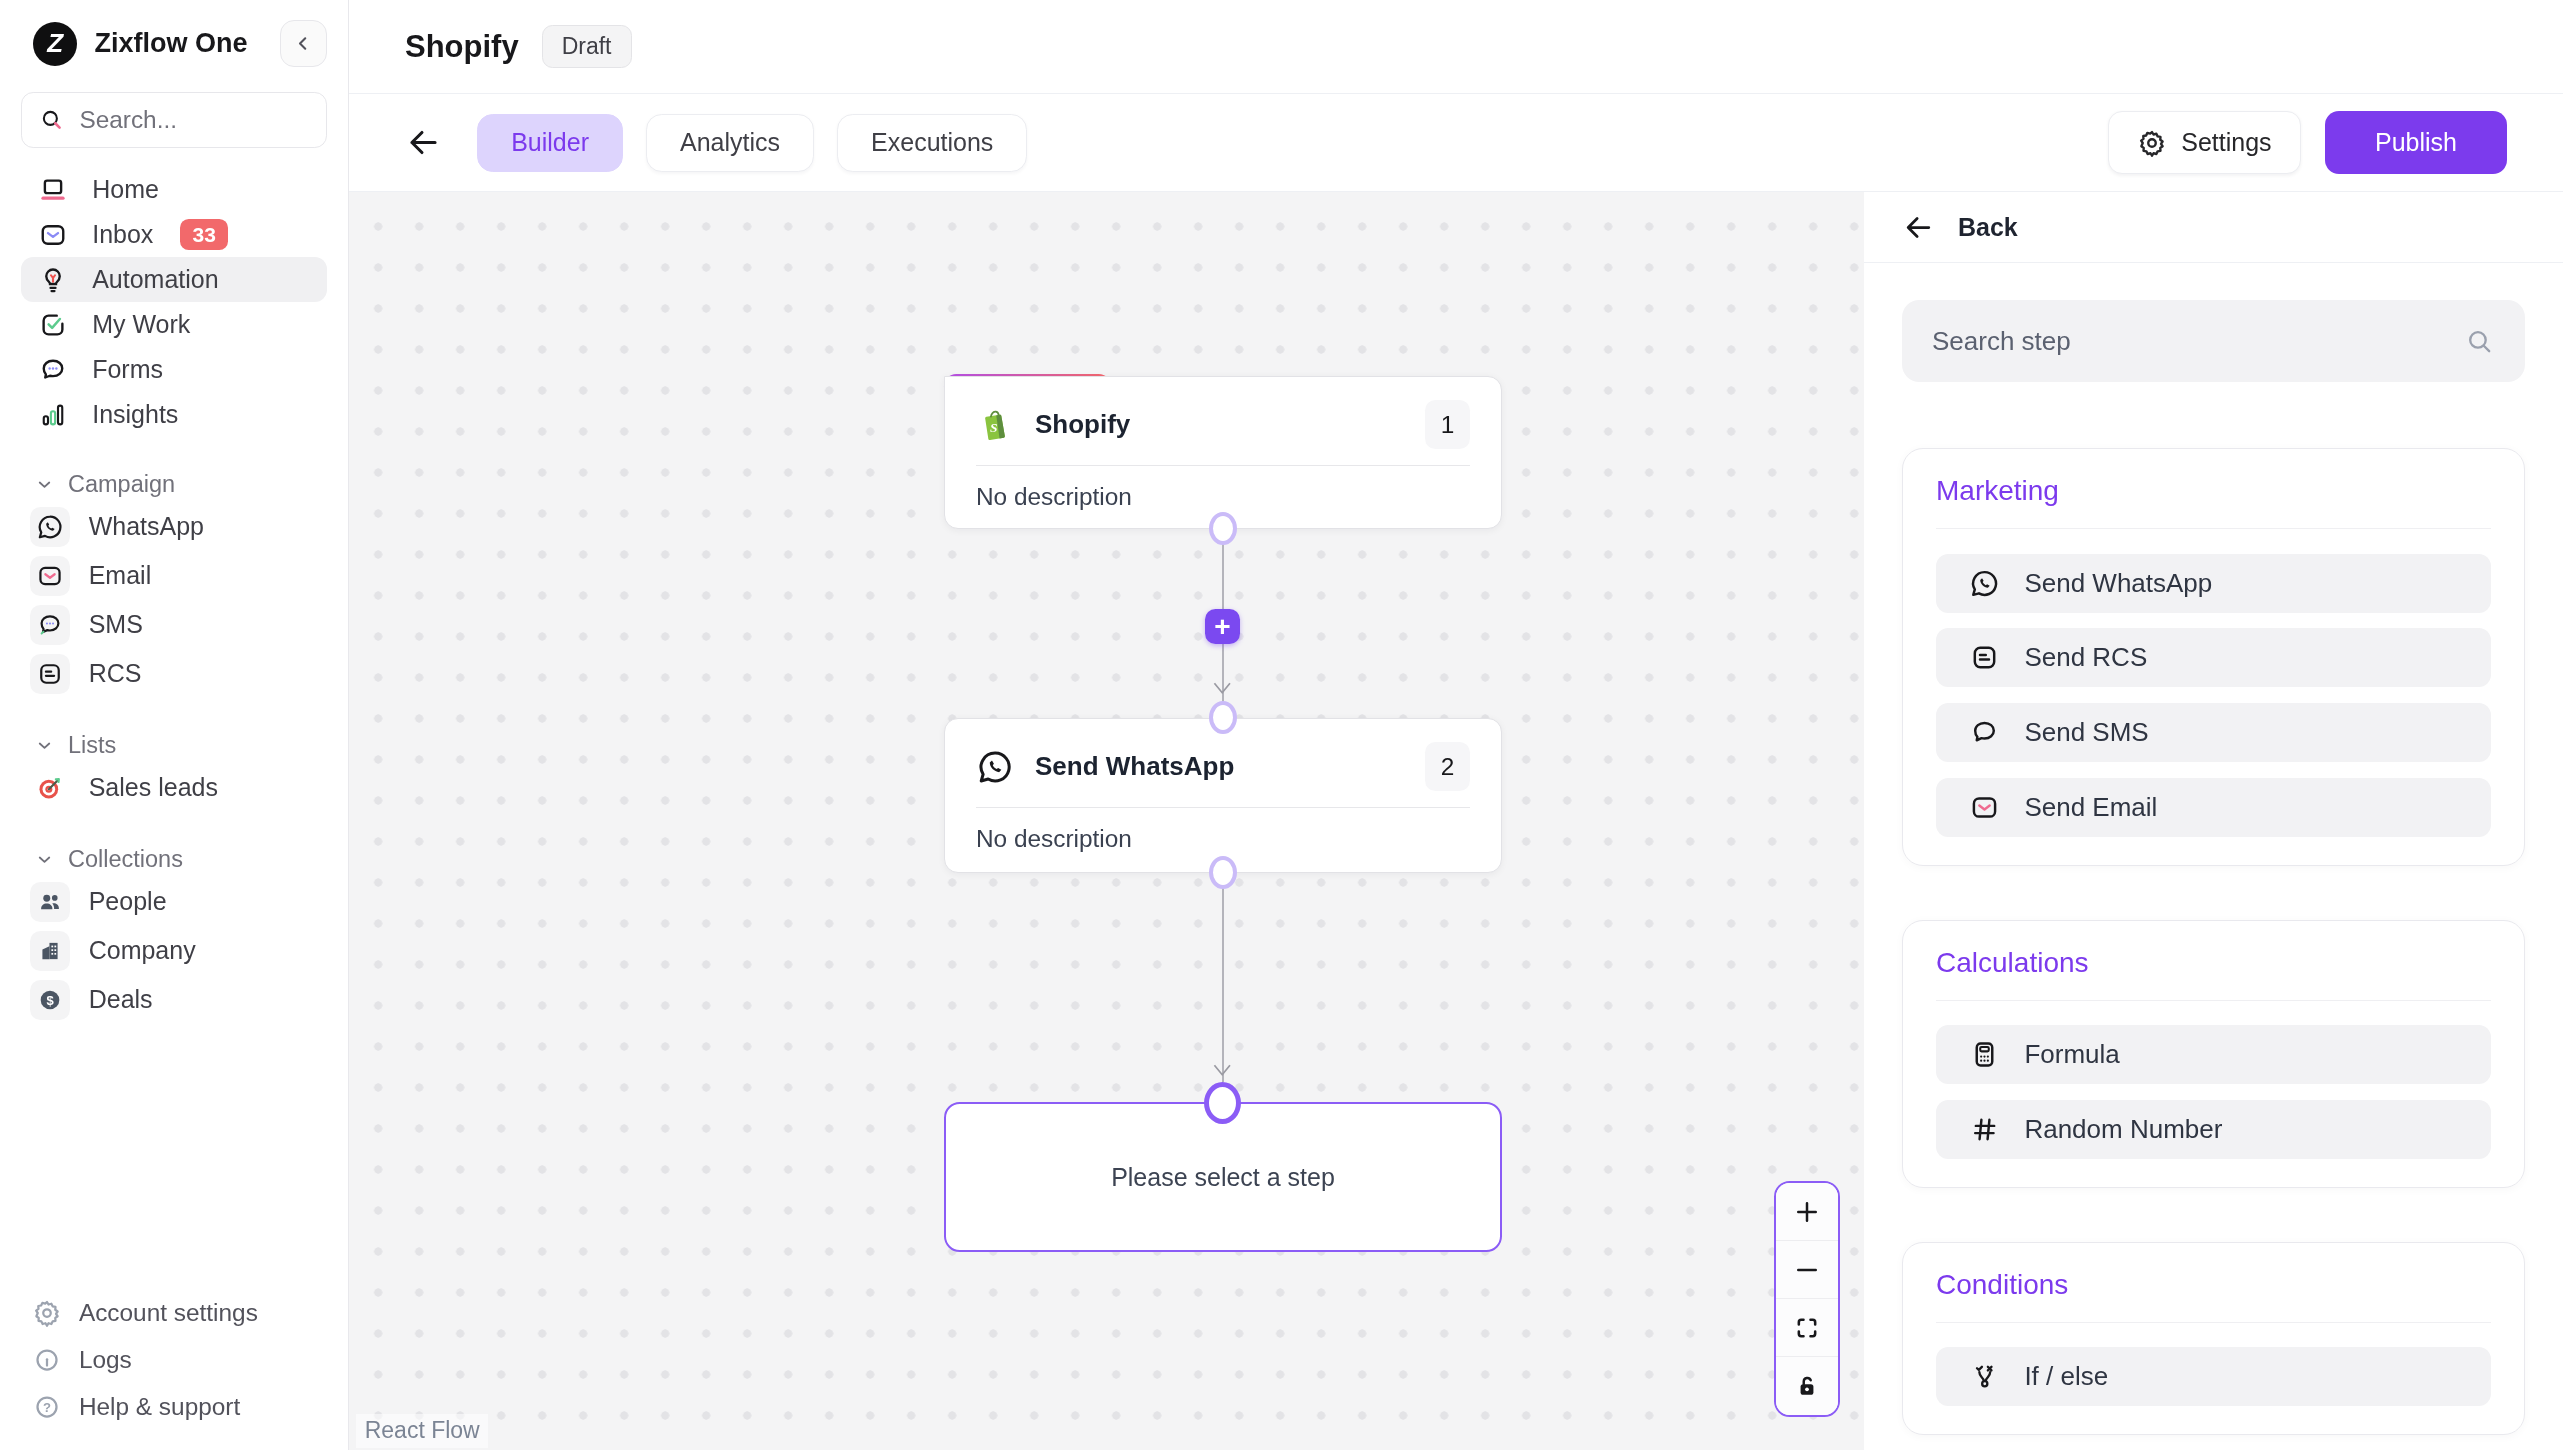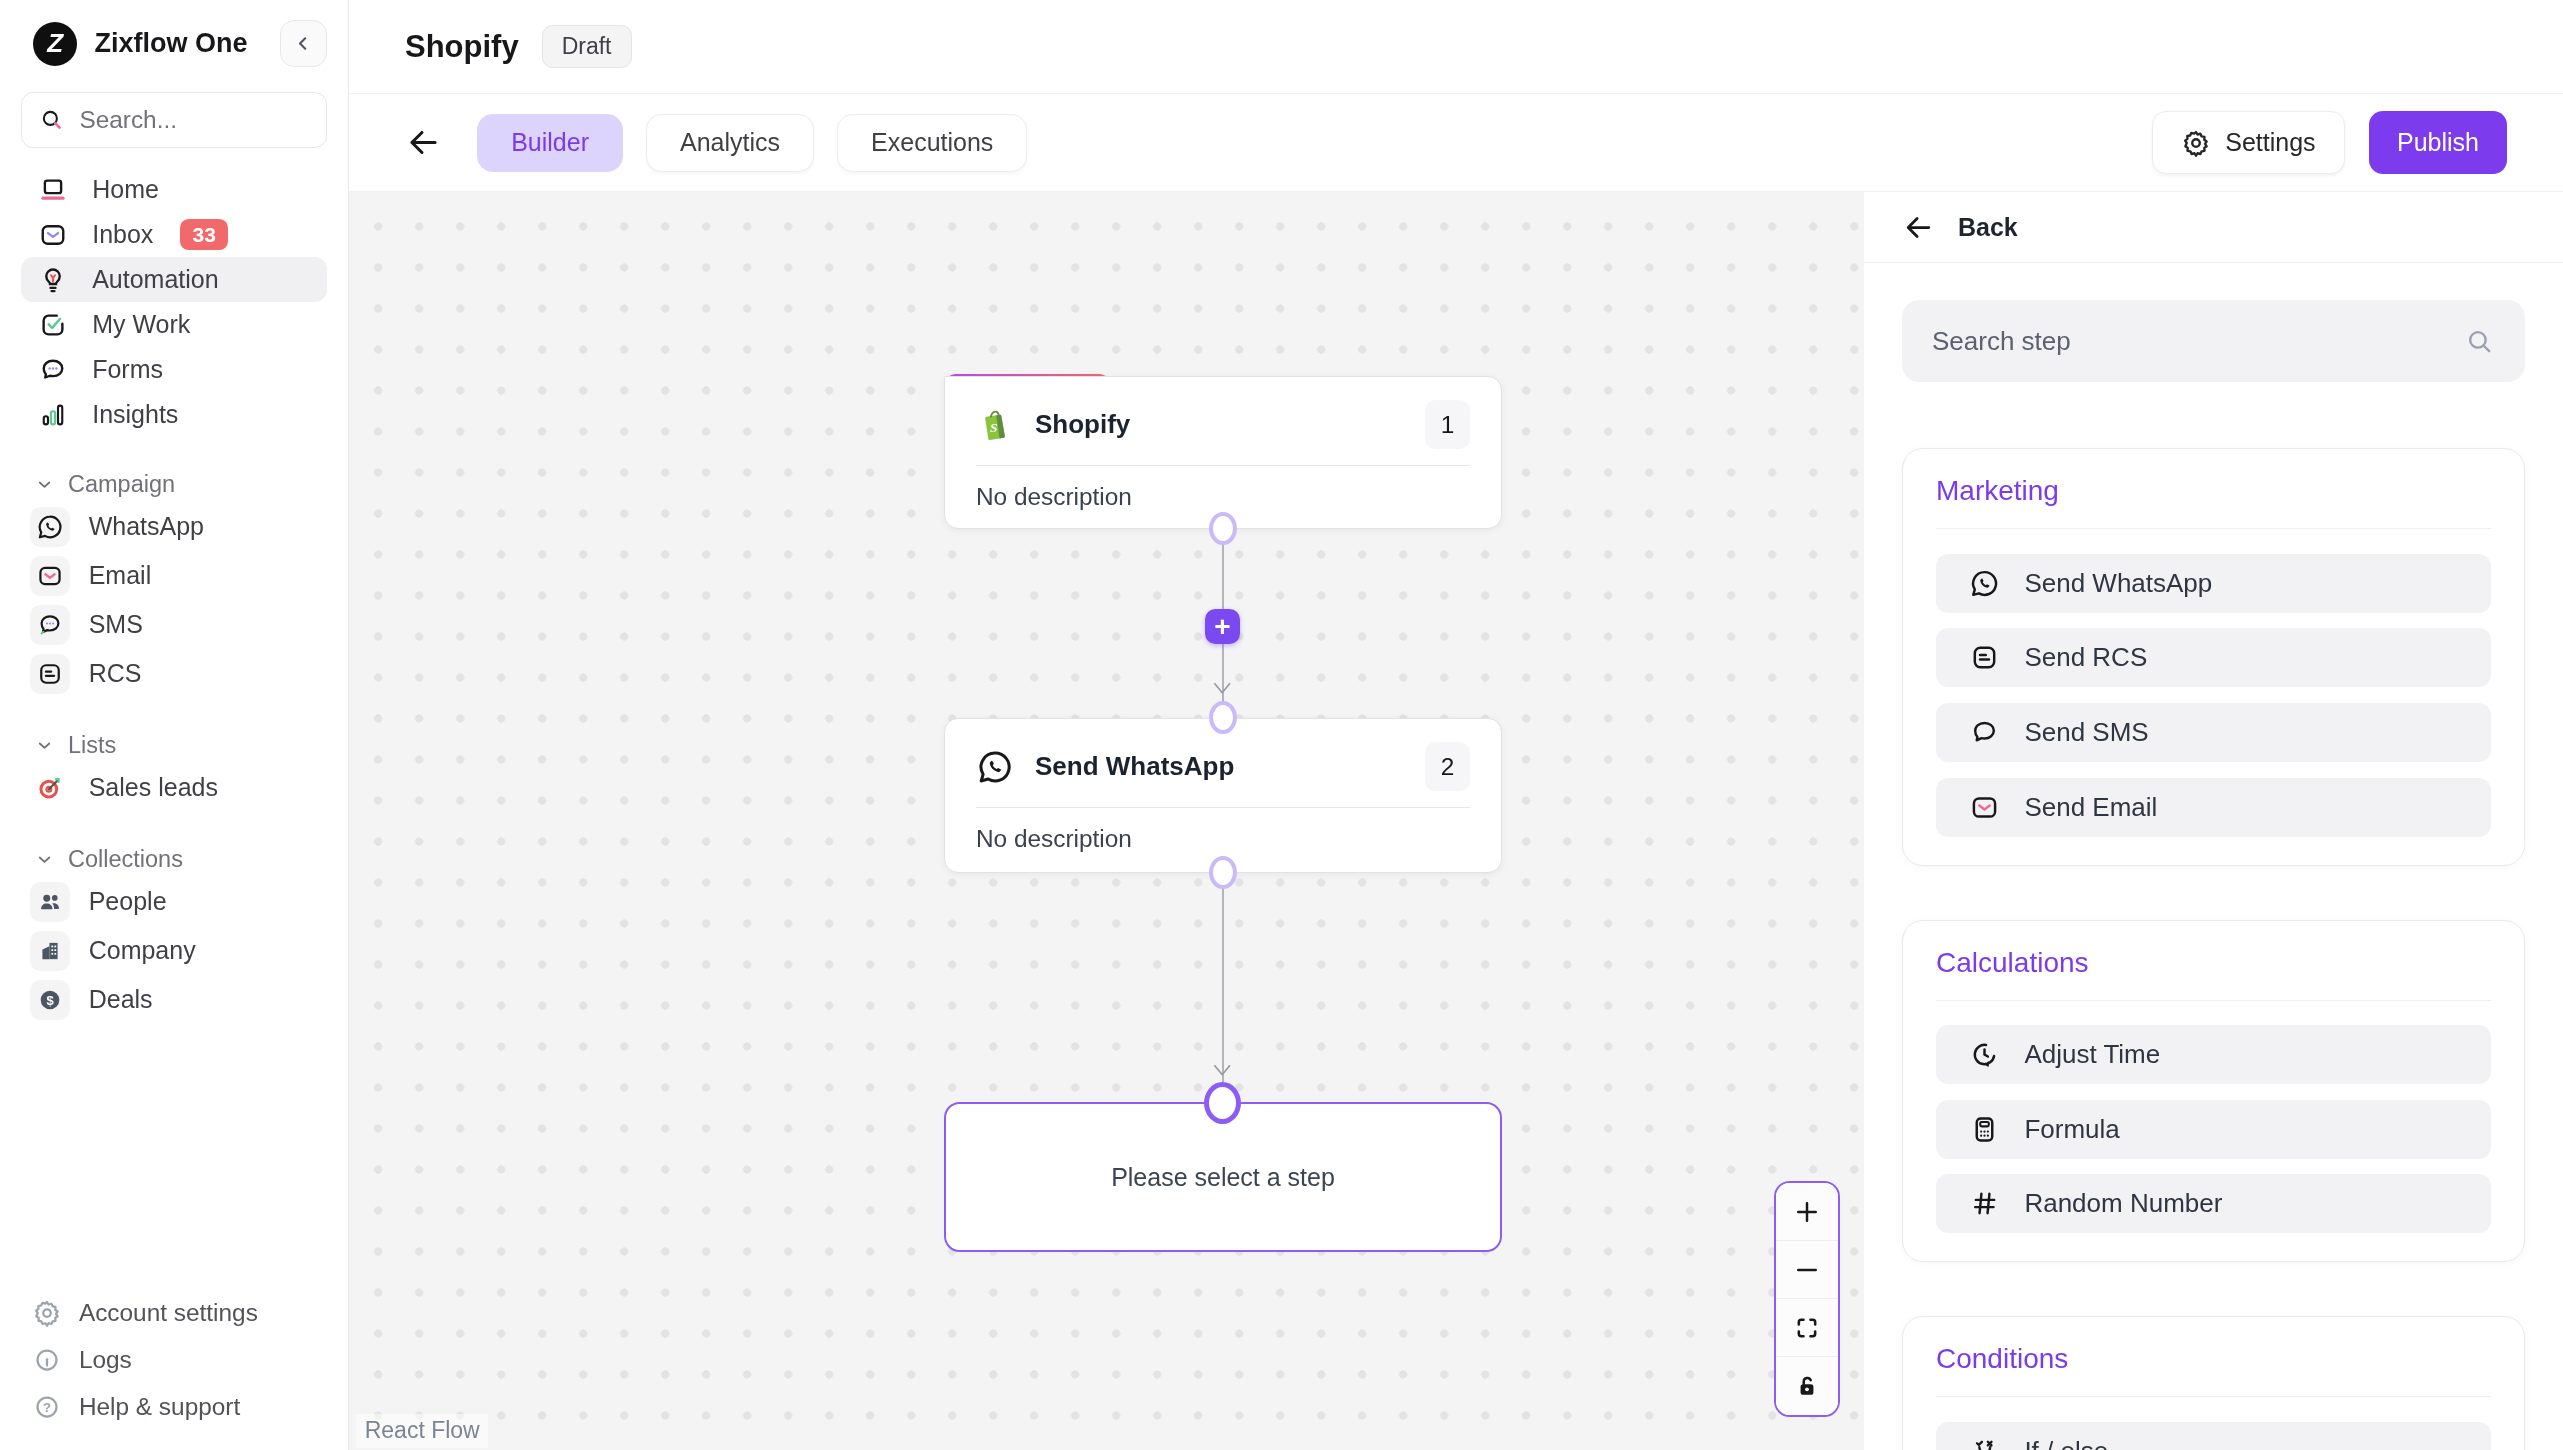--- a/index.html
+++ b/index.html
@@ -34,21 +34,21 @@
   
   .main { flex:1; display:flex; flex-direction:column; min-width:0; }
   .titlebar { height:94px; display:flex; align-items:center; padding:0 56px; border-bottom:1.7px solid #eef0f4; background:#fff; }
   .page-title { font-size:31px; font-weight:700; color:#18181b; }
   .draft-badge { margin-left:23px; background:#f4f4f5; border:0.9px solid #e4e4e7; border-radius:10.5px; padding:7px 19px; font-size:23px; color:#3f3f46; }
   .toolbar { height:98px; display:flex; align-items:center; padding:0 56px; gap:23px; border-bottom:1.7px solid #eef0f4; background:#fff; }
   .tab { height:58px; padding:0 33px; border-radius:15.7px; display:flex; align-items:center; font-size:25px; font-weight:500; color:#3f3f46; background:#fff; border:1.7px solid #ecedf1; box-shadow:0 1.7px 3.5px rgba(16,24,40,.04); cursor:pointer; }
   .tab.active { background:#ddd4fd; border-color:#ddd4fd; color:#7c3aed; box-shadow:none; }
   .toolbar-right { margin-left:auto; display:flex; align-items:center; gap:24.4px; }
   .settings-btn { height:63px; padding:0 28px; border:1.7px solid #ecedf1; border-radius:14px; background:#fff; display:flex; align-items:center; gap:14px; font-size:25px; color:#27272a; box-shadow:0 1.7px 3.5px rgba(16,24,40,.05); cursor:pointer;justify-content:flex-end; }
-  .publish-btn { height:63px; padding:0 28px; border:none; border-radius:14px; background:#7c3bed; color:#fff; font-size:25px; font-weight:500; display:flex; align-items:center; cursor:pointer; }
+  .publish-btn { height:63px; padding:0 50px; border:none; border-radius:14px; background:#7c3bed; color:#fff; font-size:25px; font-weight:500; display:flex; align-items:center; cursor:pointer; }
 
   .content { flex:1; display:flex; min-height:0; }
 
   
   .canvas { flex:1; position:relative; overflow:hidden; background:#f4f4f5;
     background-image:radial-gradient(circle, #e3e3e6 3.9px, transparent 4.4px);
     background-size:41px 41px; background-position:8.7px 14px; }
   .trigger-tab { position:absolute; left:595px; top:142px; width:167px; height:44px; border-radius:12.2px 12.2px 0 0;
     background:linear-gradient(90deg,#b44fe8 0%,#f5686a 100%); color:#fff; display:flex; align-items:center; gap:12.2px; padding-left:19px; font-size:24.4px; font-weight:500;margin-top:40px; }
   .flow-node { position:absolute; left:595px; width:558px; background:#fff; border:0.9px solid #e2e2e6; border-radius:0 14px 14px 14px; box-shadow:0 1.7px 7px rgba(16,24,40,.05); }
@@ -520,30 +520,20 @@
               </div>
             </div>
           </div>
 
           <div class="group-card">
             <div class="group-title">Calculations</div>
             <div class="group-divider"></div>
             <div class="group-items">
               <div class="step-item">
                 <span>
-                  <svg width="31" height="31" viewBox="0 0 24 24" fill="none" stroke="#18181b" stroke-width="1.9" stroke-linecap="round">
-                      <path d="M19.4 13.2a7.5 7.5 0 1 1-6.2-8.6"></path>
-                      <path d="M12 8.2V12l2.6 1.6"></path>
-                      <path d="M12.6 19.2l1.9 1.2.5-2.2" stroke-width="1.7"></path>
-                    </svg>
-                </span>
-                <span>Adjust Time</span>
-              </div>
-              <div class="step-item">
-                <span>
                   <svg width="31" height="31" viewBox="0 0 24 24" fill="none">
                       <rect x="6" y="3.5" width="12" height="17" rx="3" stroke="#18181b" stroke-width="1.9"></rect>
                       <rect x="8.7" y="6.2" width="6.6" height="3.4" rx="1" stroke="#18181b" stroke-width="1.6"></rect>
                       <circle cx="9.4" cy="13.6" r=".85" fill="#18181b"></circle>
                       <circle cx="12" cy="13.6" r=".85" fill="#18181b"></circle>
                       <circle cx="14.6" cy="13.6" r=".85" fill="#18181b"></circle>
                       <circle cx="9.4" cy="16.8" r=".85" fill="#18181b"></circle>
                       <circle cx="12" cy="16.8" r=".85" fill="#18181b"></circle>
                       <circle cx="14.6" cy="16.8" r=".85" fill="#18181b"></circle>
                     </svg>

